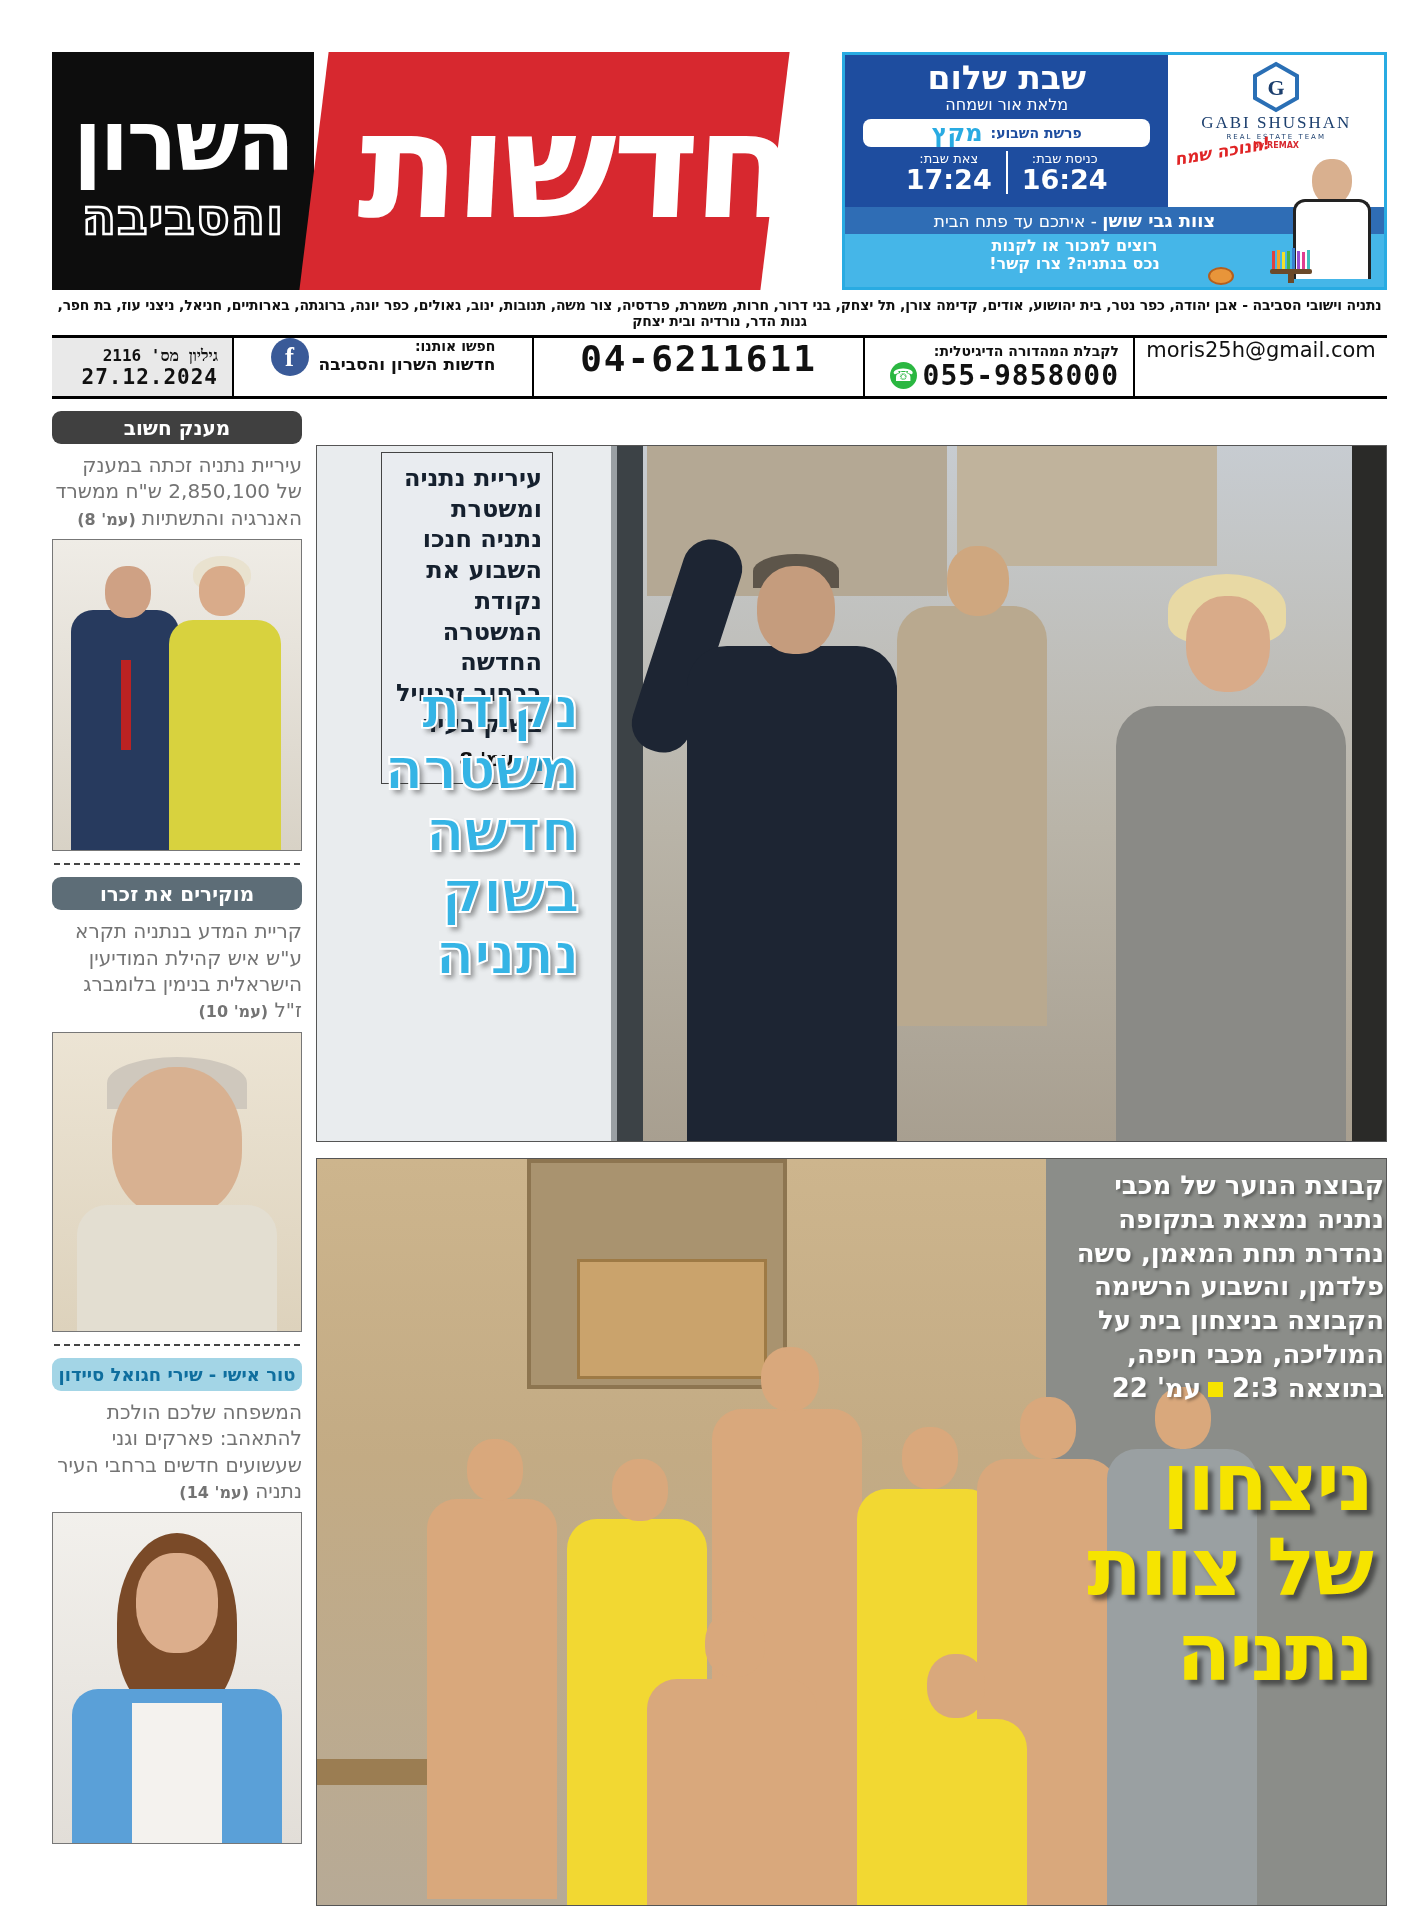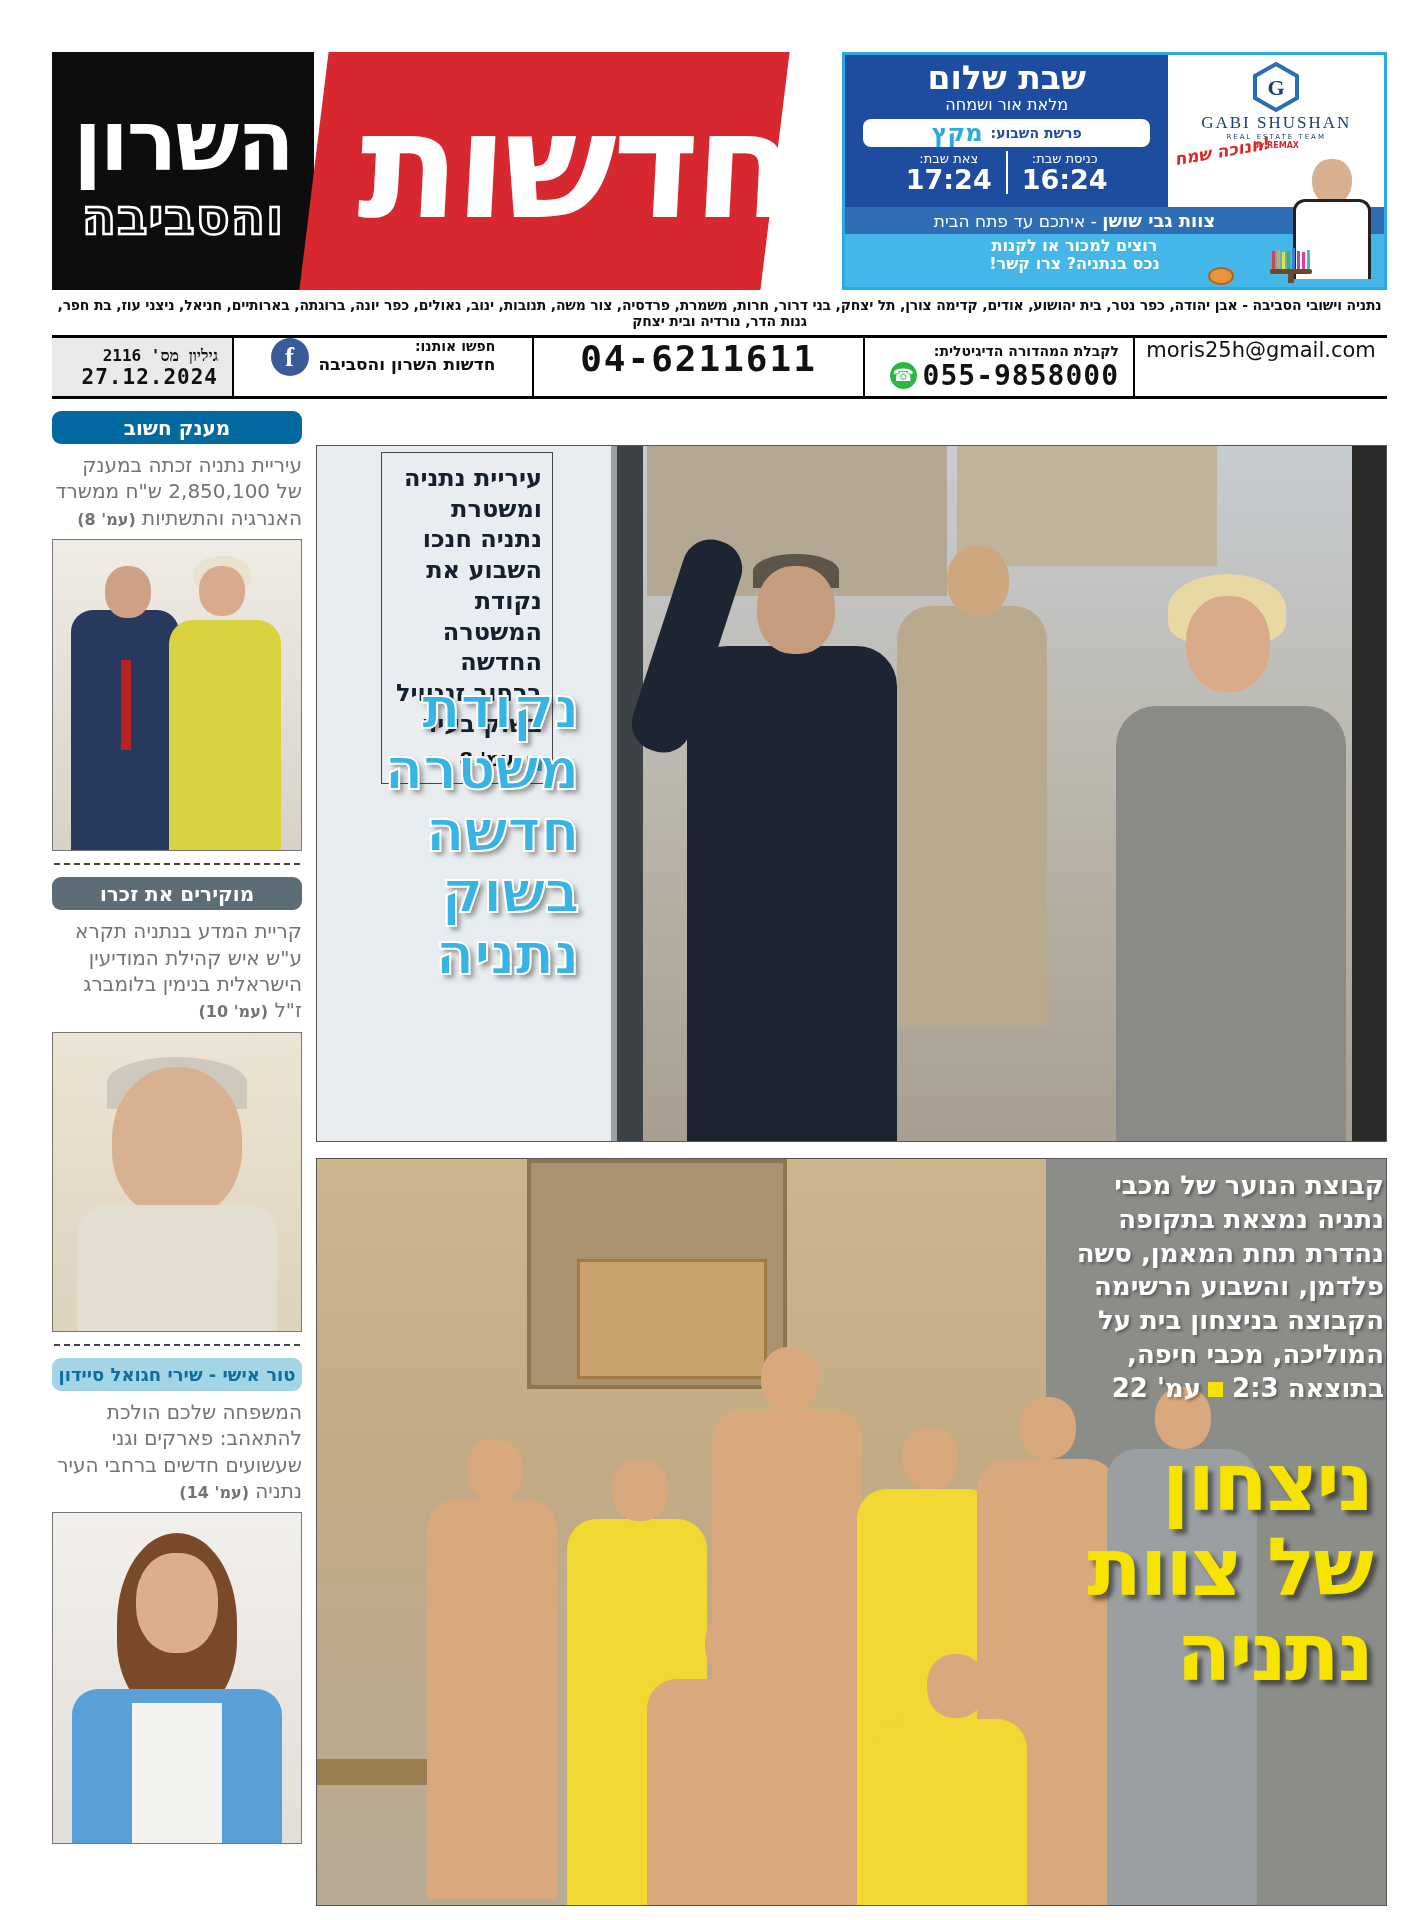--- a/index.html
+++ b/index.html
@@ -68,21 +68,21 @@
   .wa-icon { width:27px; height:27px; border-radius:50%; background:#2bb741; color:#fff; font-size:17px; display:flex; align-items:center; justify-content:center; }
   .wa .num { font-size:28px; font-weight:bold; font-family:"DejaVu Sans Mono", monospace; letter-spacing:1px; }
   .email { width:252px; font-size:21px; direction:ltr; }
 
   
   .cols { direction:ltr; display:flex; gap:14px; margin-top:12px; }
   .sidebar { width:250px; direction:rtl; }
   .mainarea { flex:1; }
 
   .badge { height:33px; border-radius:9px; color:#fff; font-weight:bold; font-size:20px; display:flex; align-items:center; justify-content:center; margin-bottom:8px; }
-  .badge.red { background:#0369a1; }
+  .badge.red { background:#404040; }
   .badge.slate { background:#5d6d77; }
   .badge.lblue { background:#a3d5e6; color:#0e6e9e; font-size:18px; }
   .sb-text { font-size:20px; line-height:1.32; text-align:right; color:#737373; margin-bottom:8px; }
   .sb-text .pref { font-weight:bold; font-size:16px; }
   .sb-photo { border:1px solid #777; position:relative; overflow:hidden; background:#ddd; }
   .sb-div { border-top:2px dashed #444; margin:12px 2px; }
 
   
   .ph1 { height:312px; background:linear-gradient(#efece6, #d8d2c6); }
   .ph1 .man { position:absolute; left:18px; top:70px; width:108px; height:250px; background:#273a5e; border-radius:22px 22px 0 0; }

